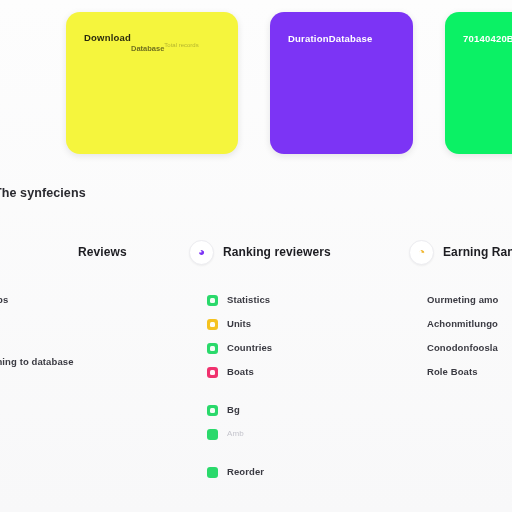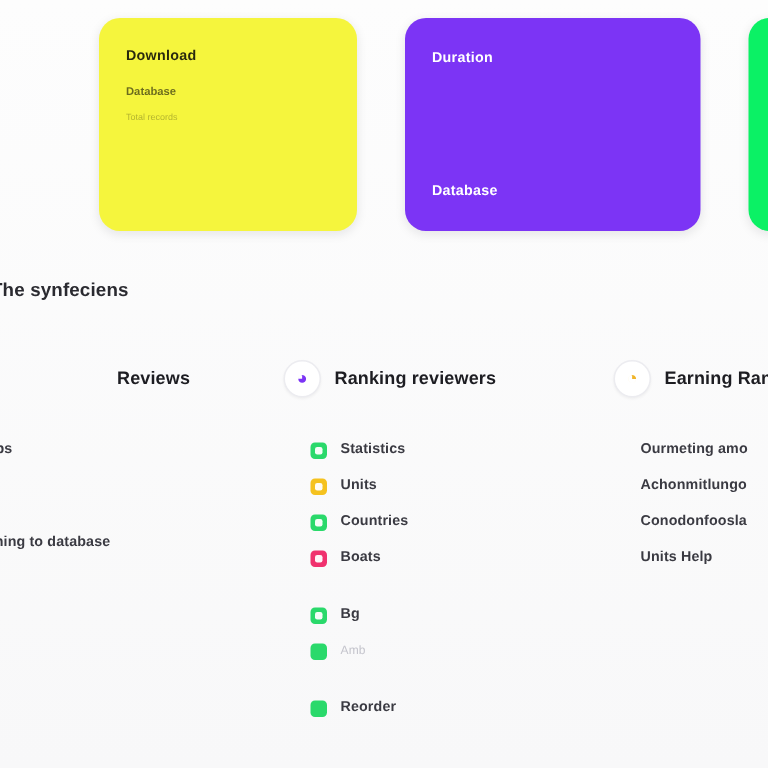--- a/index.html
+++ b/index.html
@@ -35,29 +35,29 @@
     align-items: flex-start;
     gap: 32px;
     padding-left: 66px;
   }
 
   .stat-card {
     height: 142px;
     border-radius: 14px;
     padding: 20px 18px 18px 18px;
     display: flex;
-    flex-direction: column;
+    flex-direction: row;
     align-items: flex-start;
     box-shadow: 0 2px 7px rgba(20,20,30,0.10);
     flex: 0 0 auto;
     overflow: hidden;
   }
 
   .stat-card.yellow { width: 172px; background: #f5f53d; color: #17170a; }
-  .stat-card.purple { width: 197px; background: #7c34f5; color: #ffffff; justify-content: space-between; }
+  .stat-card.purple { width: 143px; background: #7c34f5; color: #ffffff; }
   .stat-card.green  { width: 132px; background: #0bf165; color: #ffffff; }
 
   .card-label {
     font-size: 9.5px;
     font-weight: 700;
     letter-spacing: 0.2px;
     line-height: 1.25;
     opacity: 0.92;
   }
 
@@ -321,19 +321,19 @@
         <div class="list-item">
           <span class="item-label">Ourmeting amo</span>
         </div>
         <div class="list-item">
           <span class="item-label">Achonmitlungo</span>
         </div>
         <div class="list-item">
           <span class="item-label">Conodonfoosla</span>
         </div>
         <div class="list-item">
-          <span class="item-label">Units Help</span>
+          <span class="item-label">Role Boats</span>
         </div>
       </div>
     </div>
 
   </div>
 </div>
 
 </body></html>

